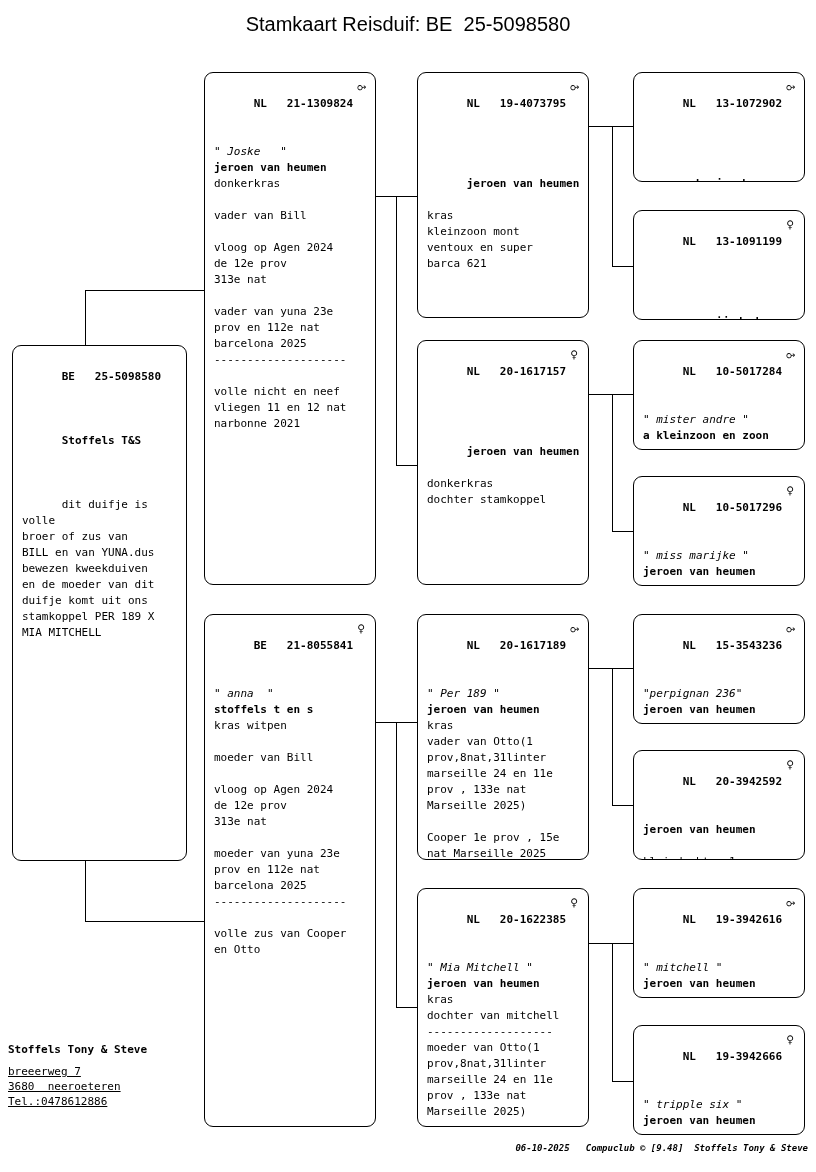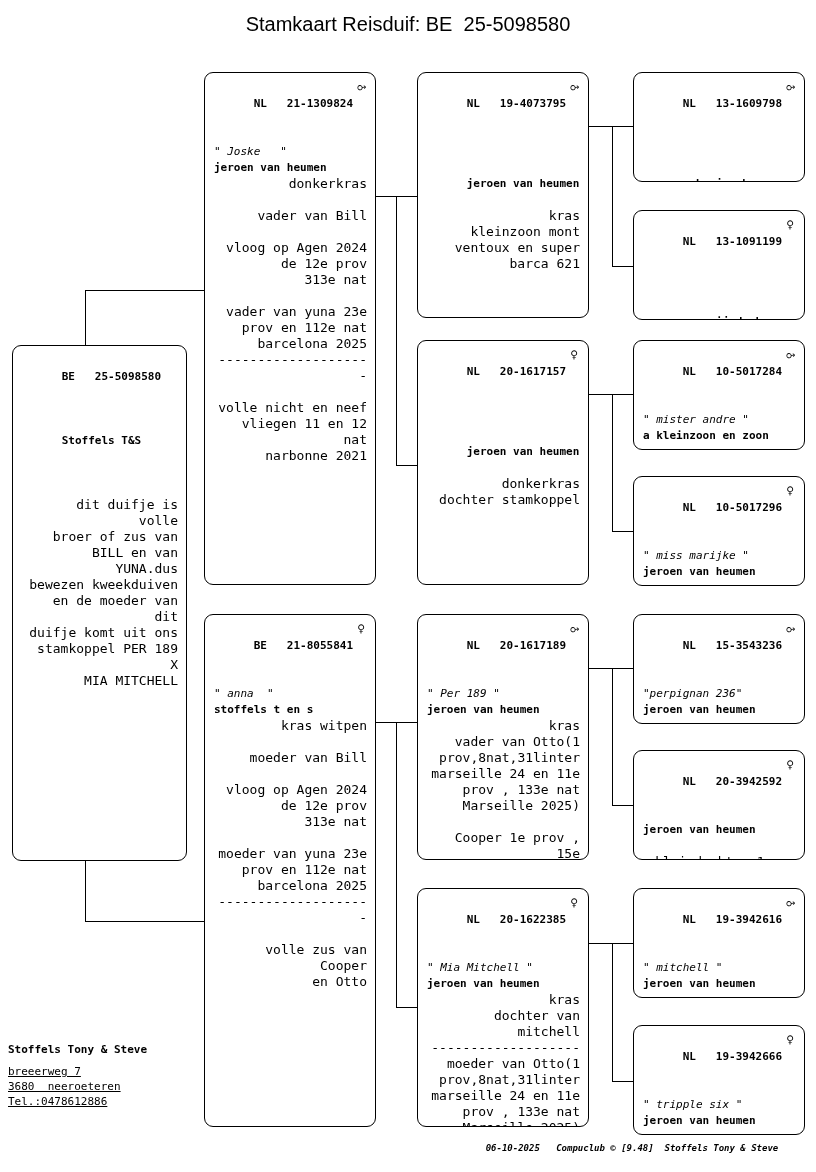--- a/index.html
+++ b/index.html
@@ -81,24 +81,23 @@
     line-height: 16px;
     white-space: pre;
   }
   .pbox .owner {
     font-size: 11px;
     font-weight: bold;
     line-height: 16px;
     white-space: pre;
   }
   .pbox .body {
-    font-size: 13px;
+    font-size: 11px;
     line-height: 16px;
     white-space: pre-wrap;
-    text-align: right;
   }
 
   
   .foot-name {
     position: absolute;
     font-size: 11px;
     font-weight: bold;
     line-height: 16px;
     white-space: pre;
   }
@@ -108,21 +107,21 @@
     line-height: 15px;
     white-space: pre-wrap;
   }
   .credit {
     position: absolute;
     font-size: 9px;
     font-style: italic;
     font-weight: bold;
     line-height: 12px;
     white-space: pre;
-    text-align: center;
+    text-align: right;
   }
 </style>
 </head>
 <body>
 
 <div id="page">
 
   <div class="title">Stamkaart Reisduif: BE  25-5098580</div>
 
   <div class="conn v" style="left:85px; top:290px; height:632px;"></div>
@@ -283,21 +282,21 @@
 marseille 24 en 11e
 prov , 133e nat
 Marseille 2025)
 -------------------
 
 Cooper 1e prov, 1e</div>
   </div>
 
   <div class="pbox" style="left:633px; top:72px; width:172px; height:110px;">
     <div class="hdr">
-      <span>NL   13-1609798</span>
+      <span>NL   13-1072902</span>
       <span class="sex male">♂</span>
     </div>
     <div class="nick"></div>
     <div class="owner" style="margin-top:16px;">
       <span>gebr jacobs</span>
     </div>
 
   </div>
 
   <div class="pbox" style="left:633px; top:210px; width:172px; height:110px;">

